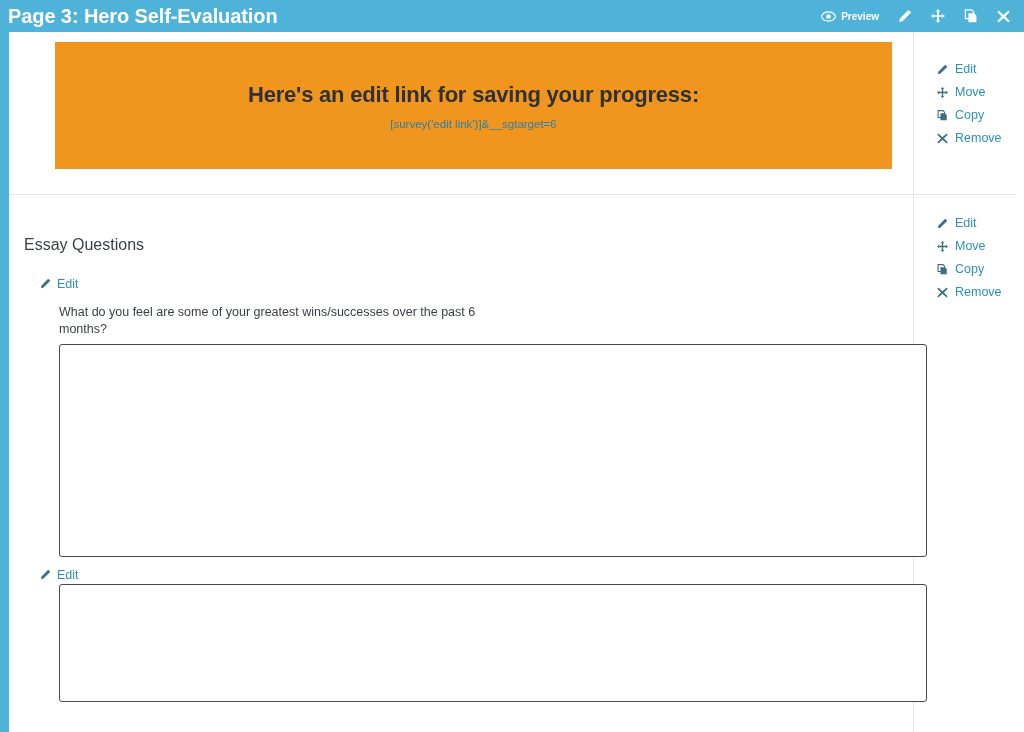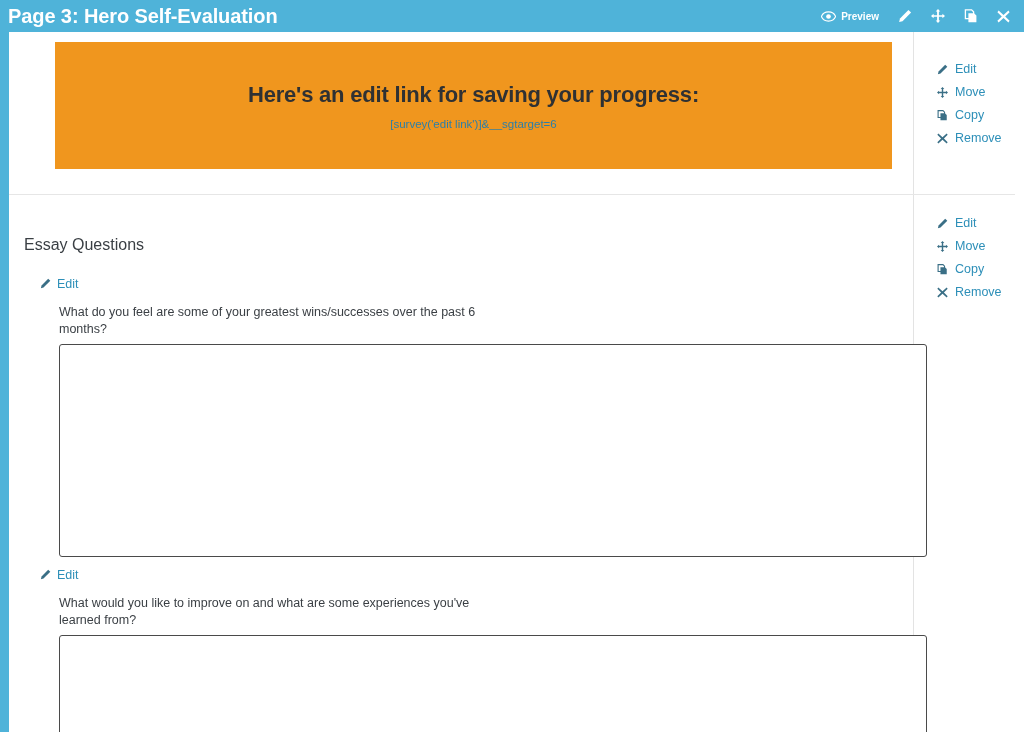--- a/index.html
+++ b/index.html
@@ -303,21 +303,20 @@
 
       <div class="question q2" style="top:371px;">
         <div class="q-edit">
           <span class="rail-icon">
             <svg width="11" height="11" viewBox="0 0 14 14">
               <path d="M10.4 0.9 L13.1 3.6 L4.5 12.2 L1.1 13.1 L2.0 9.6 Z" fill="#3a6f86"></path>
             </svg>
           </span>
           <span>Edit</span>
         </div>
-        <div class="question-label">What would you like to improve on and what are some experiences you've learned from?</div>
         <div class="question-box"></div>
       </div>
 
     </div>
 
     <div class="rail">
 
       <div class="rail-panel" style="top:26px;">
         <div class="rail-item">
           <span class="rail-icon">

